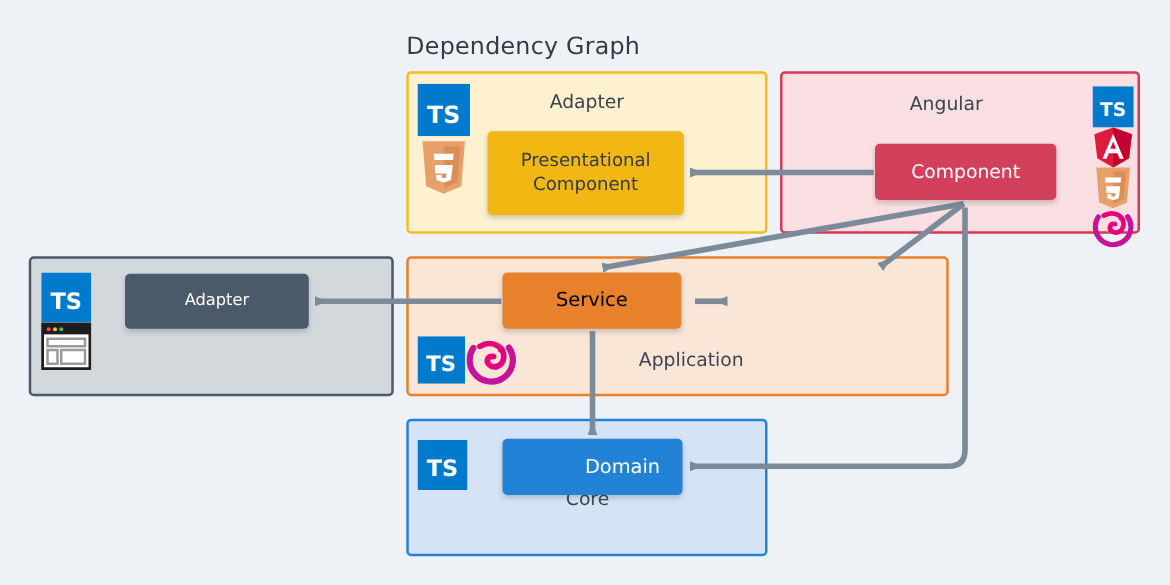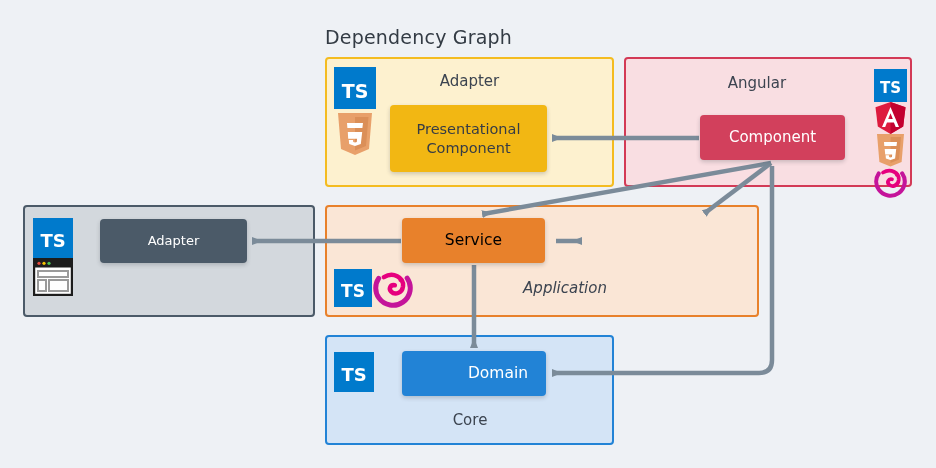--- a/index.html
+++ b/index.html
@@ -98,24 +98,24 @@
 
   <div class="panel" id="panel-visual"></div>
   <div class="panel-label" style="left:325px;top:72px;width:289px;">Adapter</div>
 
   <div class="panel" id="panel-angular"></div>
   <div class="panel-label" style="left:624px;top:74px;width:266px;">Angular</div>
 
   <div class="panel" id="panel-infra"></div>
 
   <div class="panel" id="panel-app"></div>
-  <div class="panel-label" style="left:420px;top:279px;width:290px;font-style:italic;">Application</div>
+  <div class="panel-label" style="left:408px;top:279px;width:290px;">Application</div>
 
   <div class="panel" id="panel-core"></div>
-  <div class="panel-label" style="left:325px;top:411px;width:290px;">Core</div>
+  <div class="panel-label" style="left:325px;top:390px;width:290px;">Core</div>
 
   <div class="icon" style="left:334px;top:67px;">
     <svg width="42" height="42" viewBox="0 0 42 42">
       <rect width="42" height="42" fill="#007acc"></rect>
       <text x="21" y="31" font-family="DejaVu Sans, sans-serif" font-size="19" font-weight="bold" fill="#ffffff" text-anchor="middle">TS</text>
     </svg>
   </div>
   <div class="icon" style="left:334px;top:111px;">
     <svg width="42" height="46" viewBox="0 0 42 46">
       <path d="M4 2 L38 2 L35 38 L21 44 L7 38 Z" fill="#e8a06a"></path>

